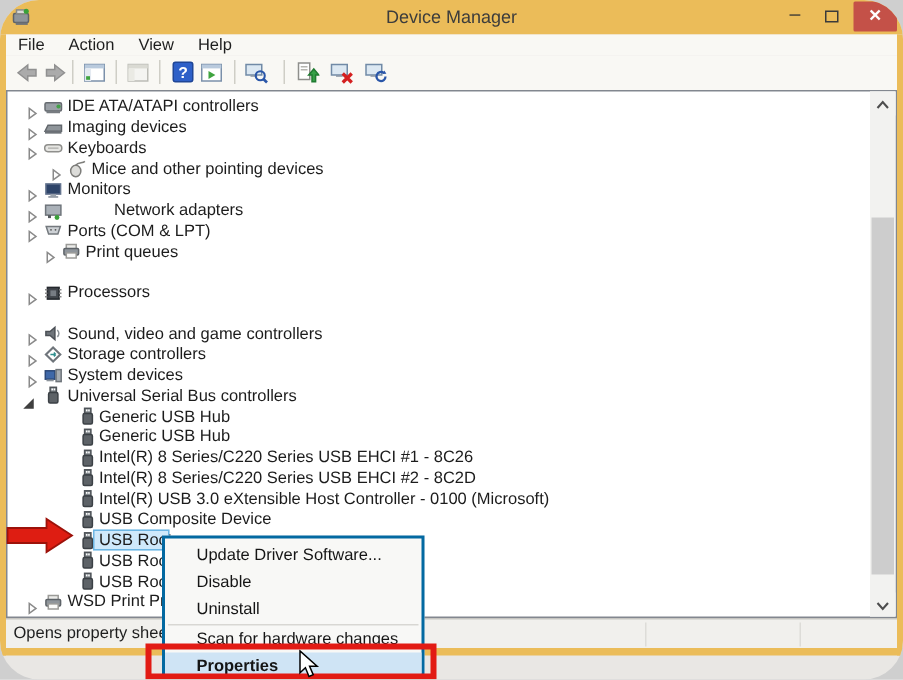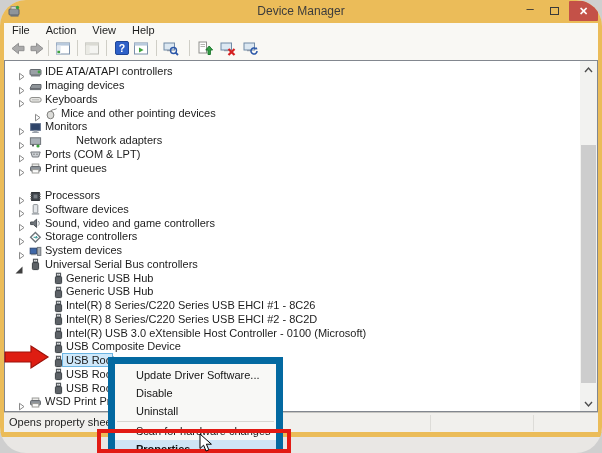--- a/index.html
+++ b/index.html
@@ -45,21 +45,21 @@
   #sthumb{position:absolute;left:1px;top:84px;width:15px;height:238px;background:#cdcdcd;}
 
   #statusbar{left:4px;top:412px;width:594px;height:20px;background:#f1f0ed;
              border-top:1px solid #c6c5c1;}
   #status-text{position:absolute;left:5px;top:0;width:100px;height:20px;overflow:hidden;
                font-size:11px;color:#1f1f1f;line-height:19px;white-space:nowrap;}
   .ssep{position:absolute;top:2px;width:1px;height:16px;background:#dddcd8;}
 
   
   #contextmenu{left:108px;top:357px;width:175px;height:94px;background:#f8f8f6;
-               border:7px solid #0369a1;z-index:10;padding-top:2px;}
+               border:2px solid #0369a1;z-index:10;padding-top:2px;}
   .mitem{font-size:11px;color:#151515;padding-left:21px;white-space:nowrap;cursor:default;}
   .mitem.hl{background:#cfe4f5;font-weight:bold;}
   .msep{height:1px;background:#d8d7d3;margin:1px 2px;}
 
   
   #red-arrow{left:4px;top:344px;width:46px;height:26px;z-index:6;}
   #red-box{left:97px;top:429px;width:194px;height:24px;border:4px solid #e21b14;z-index:12;}
   #cursor{left:199px;top:433px;width:15px;height:20px;z-index:15;}
 </style>
 </head>
@@ -218,21 +218,21 @@
           <div class="glyph" style="left: 13px; top: 2.5px;"><svg width="8" height="9" viewBox="0 0 8 9" xmlns="http://www.w3.org/2000/svg">
               <path d="M1.5 1.3 L6 4.6 L1.5 7.9 z" fill="#fdfdfd" stroke="#8a8a8a"></path>
             </svg></div>
           <div class="ticon" style="left: 24px; top: 0.5px;"><svg width="13" height="13" viewBox="0 0 13 13" xmlns="http://www.w3.org/2000/svg">
               <path d="M1.8 4 L11.2 4 L9.6 9 L3.4 9 z" fill="#cdd1d5" stroke="#74797e"></path>
               <circle cx="5" cy="6.2" r="0.6" fill="#555"></circle>
               <circle cx="8" cy="6.2" r="0.6" fill="#555"></circle>
             </svg></div>
           <div class="trow-label" style="left: 40px;">Ports (COM &amp; LPT)</div>
         </div>
-        <div class="trow" style="position: absolute; left: 0px; top: 99.65px; width: 100%; height: 13.75px;">
+        <div class="trow" style="position: absolute; left: 12px; top: 99.65px; width: 100%; height: 13.75px;">
           <div class="glyph" style="left: 13px; top: 2.5px;"><svg width="8" height="9" viewBox="0 0 8 9" xmlns="http://www.w3.org/2000/svg">
               <path d="M1.5 1.3 L6 4.6 L1.5 7.9 z" fill="#fdfdfd" stroke="#8a8a8a"></path>
             </svg></div>
           <div class="ticon" style="left: 24px; top: 0.5px;"><svg width="13" height="13" viewBox="0 0 13 13" xmlns="http://www.w3.org/2000/svg">
               <rect x="3.2" y="2" width="6.6" height="3" fill="#ececea" stroke="#9b9b98"></rect>
               <rect x="1.6" y="4.6" width="9.8" height="4.4" rx="0.8" fill="#8f959b" stroke="#5e6368"></rect>
               <rect x="3.2" y="7.6" width="6.6" height="3.4" fill="#fbfbfa" stroke="#9b9b98"></rect>
             </svg></div>
           <div class="trow-label" style="left: 40px;">Print queues</div>
         </div>
@@ -244,30 +244,20 @@
               <rect x="2.6" y="2.6" width="7.8" height="7.8" fill="#41464c" stroke="#23272c"></rect>
               <rect x="4.6" y="4.6" width="3.8" height="3.8" fill="#777d84"></rect>
               <line x1="1" y1="4.2" x2="2.6" y2="4.2" stroke="#8a8a8a"></line>
               <line x1="1" y1="6.5" x2="2.6" y2="6.5" stroke="#8a8a8a"></line>
               <line x1="1" y1="8.8" x2="2.6" y2="8.8" stroke="#8a8a8a"></line>
               <line x1="10.4" y1="4.2" x2="12" y2="4.2" stroke="#8a8a8a"></line>
               <line x1="10.4" y1="6.5" x2="12" y2="6.5" stroke="#8a8a8a"></line>
               <line x1="10.4" y1="8.8" x2="12" y2="8.8" stroke="#8a8a8a"></line>
             </svg></div>
           <div class="trow-label" style="left: 40px;">Processors</div>
-        </div>
-        <div class="trow" style="position: absolute; left: 0px; top: 140.9px; width: 100%; height: 13.75px;">
-          <div class="glyph" style="left: 13px; top: 2.5px;"><svg width="8" height="9" viewBox="0 0 8 9" xmlns="http://www.w3.org/2000/svg">
-              <path d="M1.5 1.3 L6 4.6 L1.5 7.9 z" fill="#fdfdfd" stroke="#8a8a8a"></path>
-            </svg></div>
-          <div class="ticon" style="left: 24px; top: 0.5px;"><svg width="13" height="13" viewBox="0 0 13 13" xmlns="http://www.w3.org/2000/svg">
-              <rect x="4.2" y="1.6" width="4.6" height="8.4" rx="0.8" fill="#e3e6e9" stroke="#8d9296"></rect>
-              <rect x="2.8" y="10.2" width="7.4" height="1.4" fill="#9aa0a5"></rect>
-            </svg></div>
-          <div class="trow-label" style="left: 40px;">Software devices</div>
         </div>
         <div class="trow" style="position: absolute; left: 0px; top: 154.65px; width: 100%; height: 13.75px;">
           <div class="glyph" style="left: 13px; top: 2.5px;"><svg width="8" height="9" viewBox="0 0 8 9" xmlns="http://www.w3.org/2000/svg">
               <path d="M1.5 1.3 L6 4.6 L1.5 7.9 z" fill="#fdfdfd" stroke="#8a8a8a"></path>
             </svg></div>
           <div class="ticon" style="left: 24px; top: 0.5px;"><svg width="13" height="13" viewBox="0 0 13 13" xmlns="http://www.w3.org/2000/svg">
               <path d="M1.6 5 L4.4 5 L7.6 2.2 L7.6 10.4 L4.4 7.6 L1.6 7.6 z" fill="#6f757b" stroke="#4b5056"></path>
               <path d="M9.2 4 C10.6 5.4 10.6 7.2 9.2 8.6" fill="none" stroke="#8e9499"></path>
             </svg></div>
           <div class="trow-label" style="left: 40px;">Sound, video and game controllers</div>

